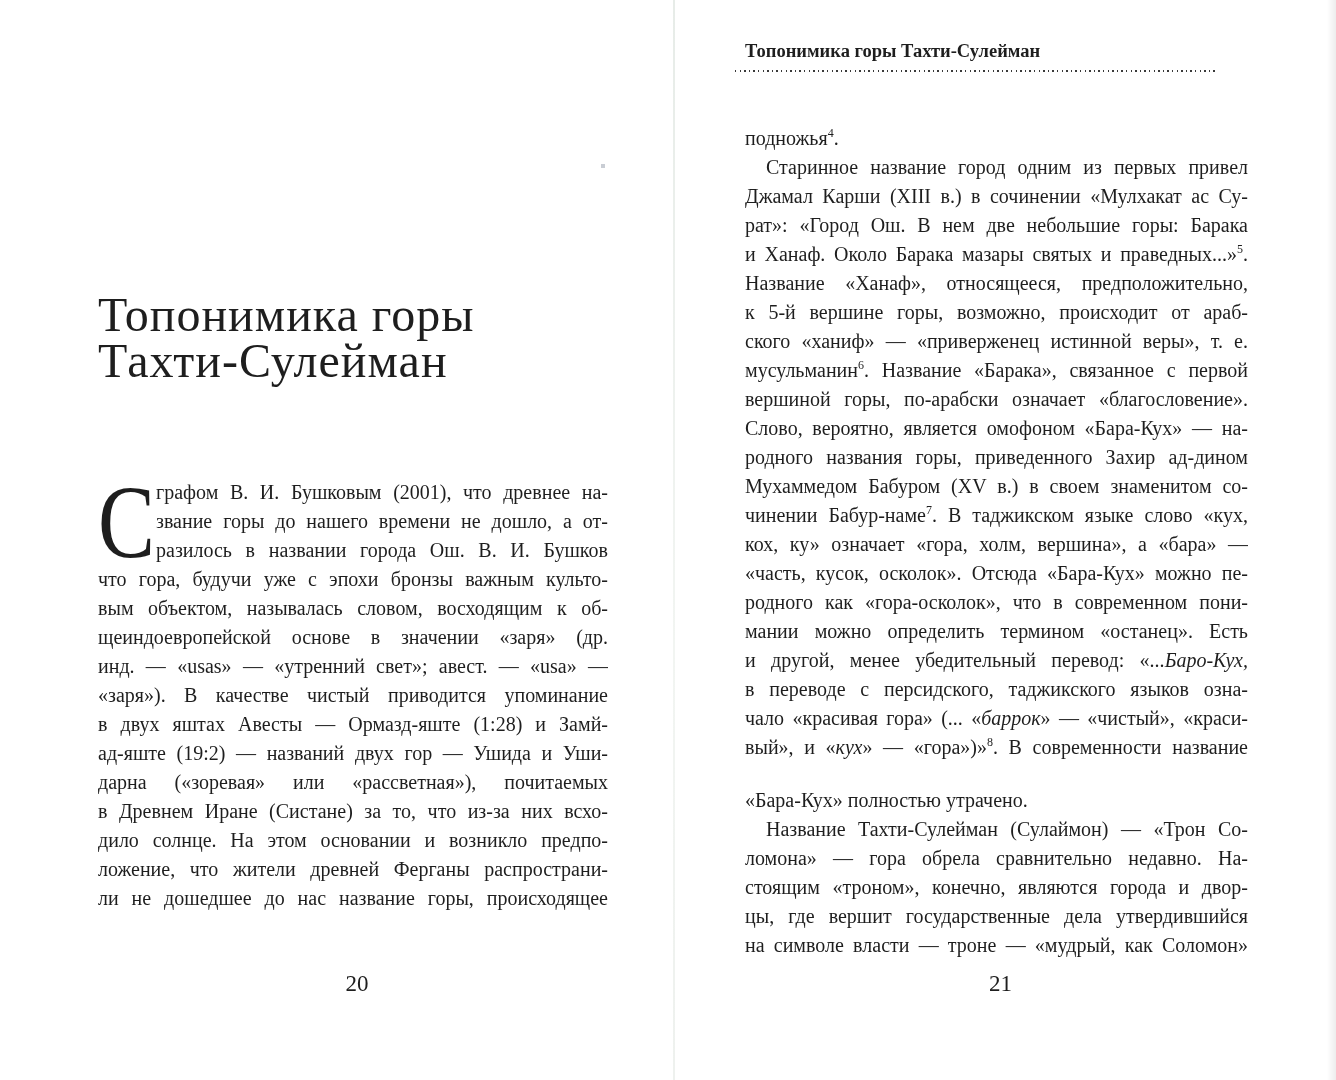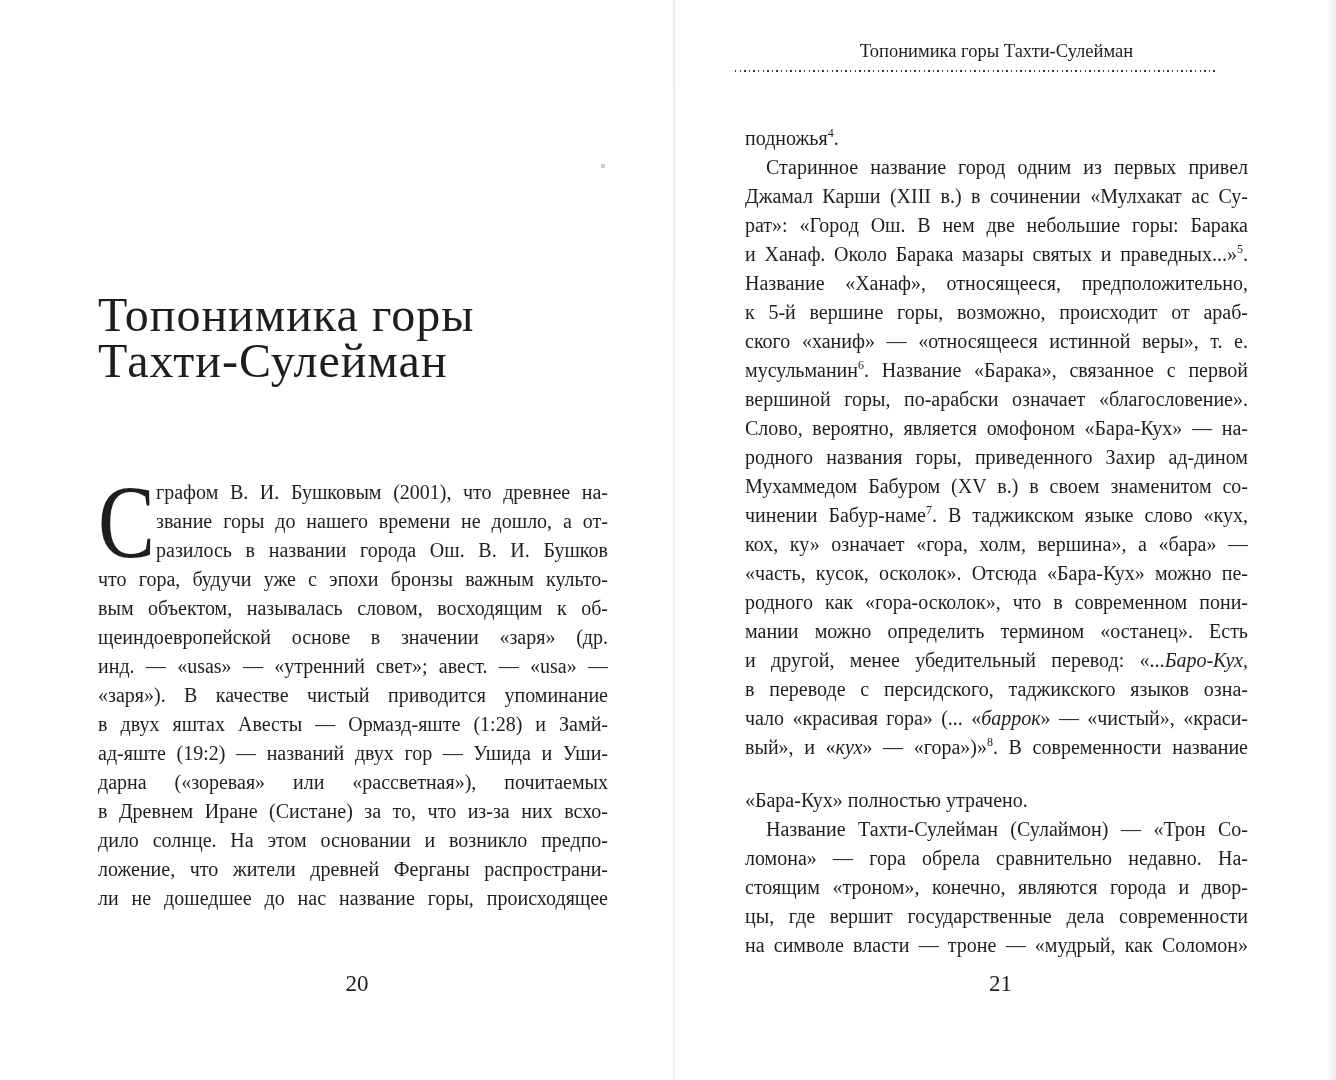--- a/index.html
+++ b/index.html
@@ -23,21 +23,21 @@
   .page { position: absolute; top: 0; height: 1080px; }
   .page-left  { left: 98px;  width: 510px; }
   .page-right { left: 745px; width: 503px; }
 
   .chapter-title {
     position: absolute; top: 292px; left: 0; width: 100%;
     font-size: 48px; line-height: 46px; letter-spacing: 1px;
   }
   .running-header {
     position: absolute; top: 40px; left: 0; width: 100%;
-    text-align: center; font-size: 18.5px; line-height: 22px;
+    font-size: 18.5px; line-height: 22px; font-weight: bold;
   }
   .header-rule {
     position: absolute; top: 70px; left: -10px; width: 480px; height: 2px;
     background-image: repeating-linear-gradient(to right, #3a3a3a 0 1.4px, transparent 1.4px 4.6px);
   }
   .body-text { position: absolute; left: 0; width: 100%; font-size: 20px; }
   .page-left  .body-text { top: 478px; }
   .page-right .body-text { top: 100px; }
 
   .line {
@@ -96,36 +96,36 @@
   <div class="running-header">Топонимика горы Тахти-Сулейман</div>
   <div class="header-rule"></div>
   <div class="body-text">
       <div class="line para-end">подножья<sup>4</sup>.</div>
       <div class="line indent">Старинное название город одним из первых привел</div>
       <div class="line">Джамал Карши (XIII в.) в сочинении «Мулхакат ас Су-</div>
       <div class="line">рат»: «Город Ош. В нем две небольшие горы: Барака</div>
       <div class="line">и Ханаф. Около Барака мазары святых и праведных...»<sup>5</sup>.</div>
       <div class="line">Название «Ханаф», относящееся, предположительно,</div>
       <div class="line">к 5-й вершине горы, возможно, происходит от араб-</div>
-      <div class="line">ского «ханиф» — «относящееся истинной веры», т. е.</div>
+      <div class="line">ского «ханиф» — «приверженец истинной веры», т. е.</div>
       <div class="line">мусульманин<sup>6</sup>. Название «Барака», связанное с первой</div>
       <div class="line">вершиной горы, по-арабски означает «благословение».</div>
       <div class="line">Слово, вероятно, является омофоном «Бара-Кух» — на-</div>
       <div class="line">родного названия горы, приведенного Захир ад-дином</div>
       <div class="line">Мухаммедом Бабуром (XV в.) в своем знаменитом со-</div>
       <div class="line">чинении Бабур-наме<sup>7</sup>. В таджикском языке слово «кух,</div>
       <div class="line">кох, ку» означает «гора, холм, вершина», а «бара» —</div>
       <div class="line">«часть, кусок, осколок». Отсюда «Бара-Кух» можно пе-</div>
       <div class="line">родного как «гора-осколок», что в современном пони-</div>
       <div class="line">мании можно определить термином «останец». Есть</div>
       <div class="line">и другой, менее убедительный перевод: «...<i>Баро-Кух,</i></div>
       <div class="line">в переводе с персидского, таджикского языков озна-</div>
       <div class="line">чало «красивая гора» (... «<i>баррок</i>» — «чистый», «краси-</div>
       <div class="line">вый», и «<i>кух</i>» — «гора»)»<sup>8</sup>. В современности название</div>
       <div class="line para-end">«Бара-Кух» полностью утрачено.</div>
       <div class="line indent">Название Тахти-Сулейман (Сулаймон) — «Трон Со-</div>
       <div class="line">ломона» — гора обрела сравнительно недавно. На-</div>
       <div class="line">стоящим «троном», конечно, являются города и двор-</div>
-      <div class="line">цы, где вершит государственные дела современности</div>
+      <div class="line">цы, где вершит государственные дела утвердившийся</div>
       <div class="line">на символе власти — троне — «мудрый, как Соломон»</div>
     </div>
   <div class="page-number">21</div>
 </div>
 
 </body></html>

